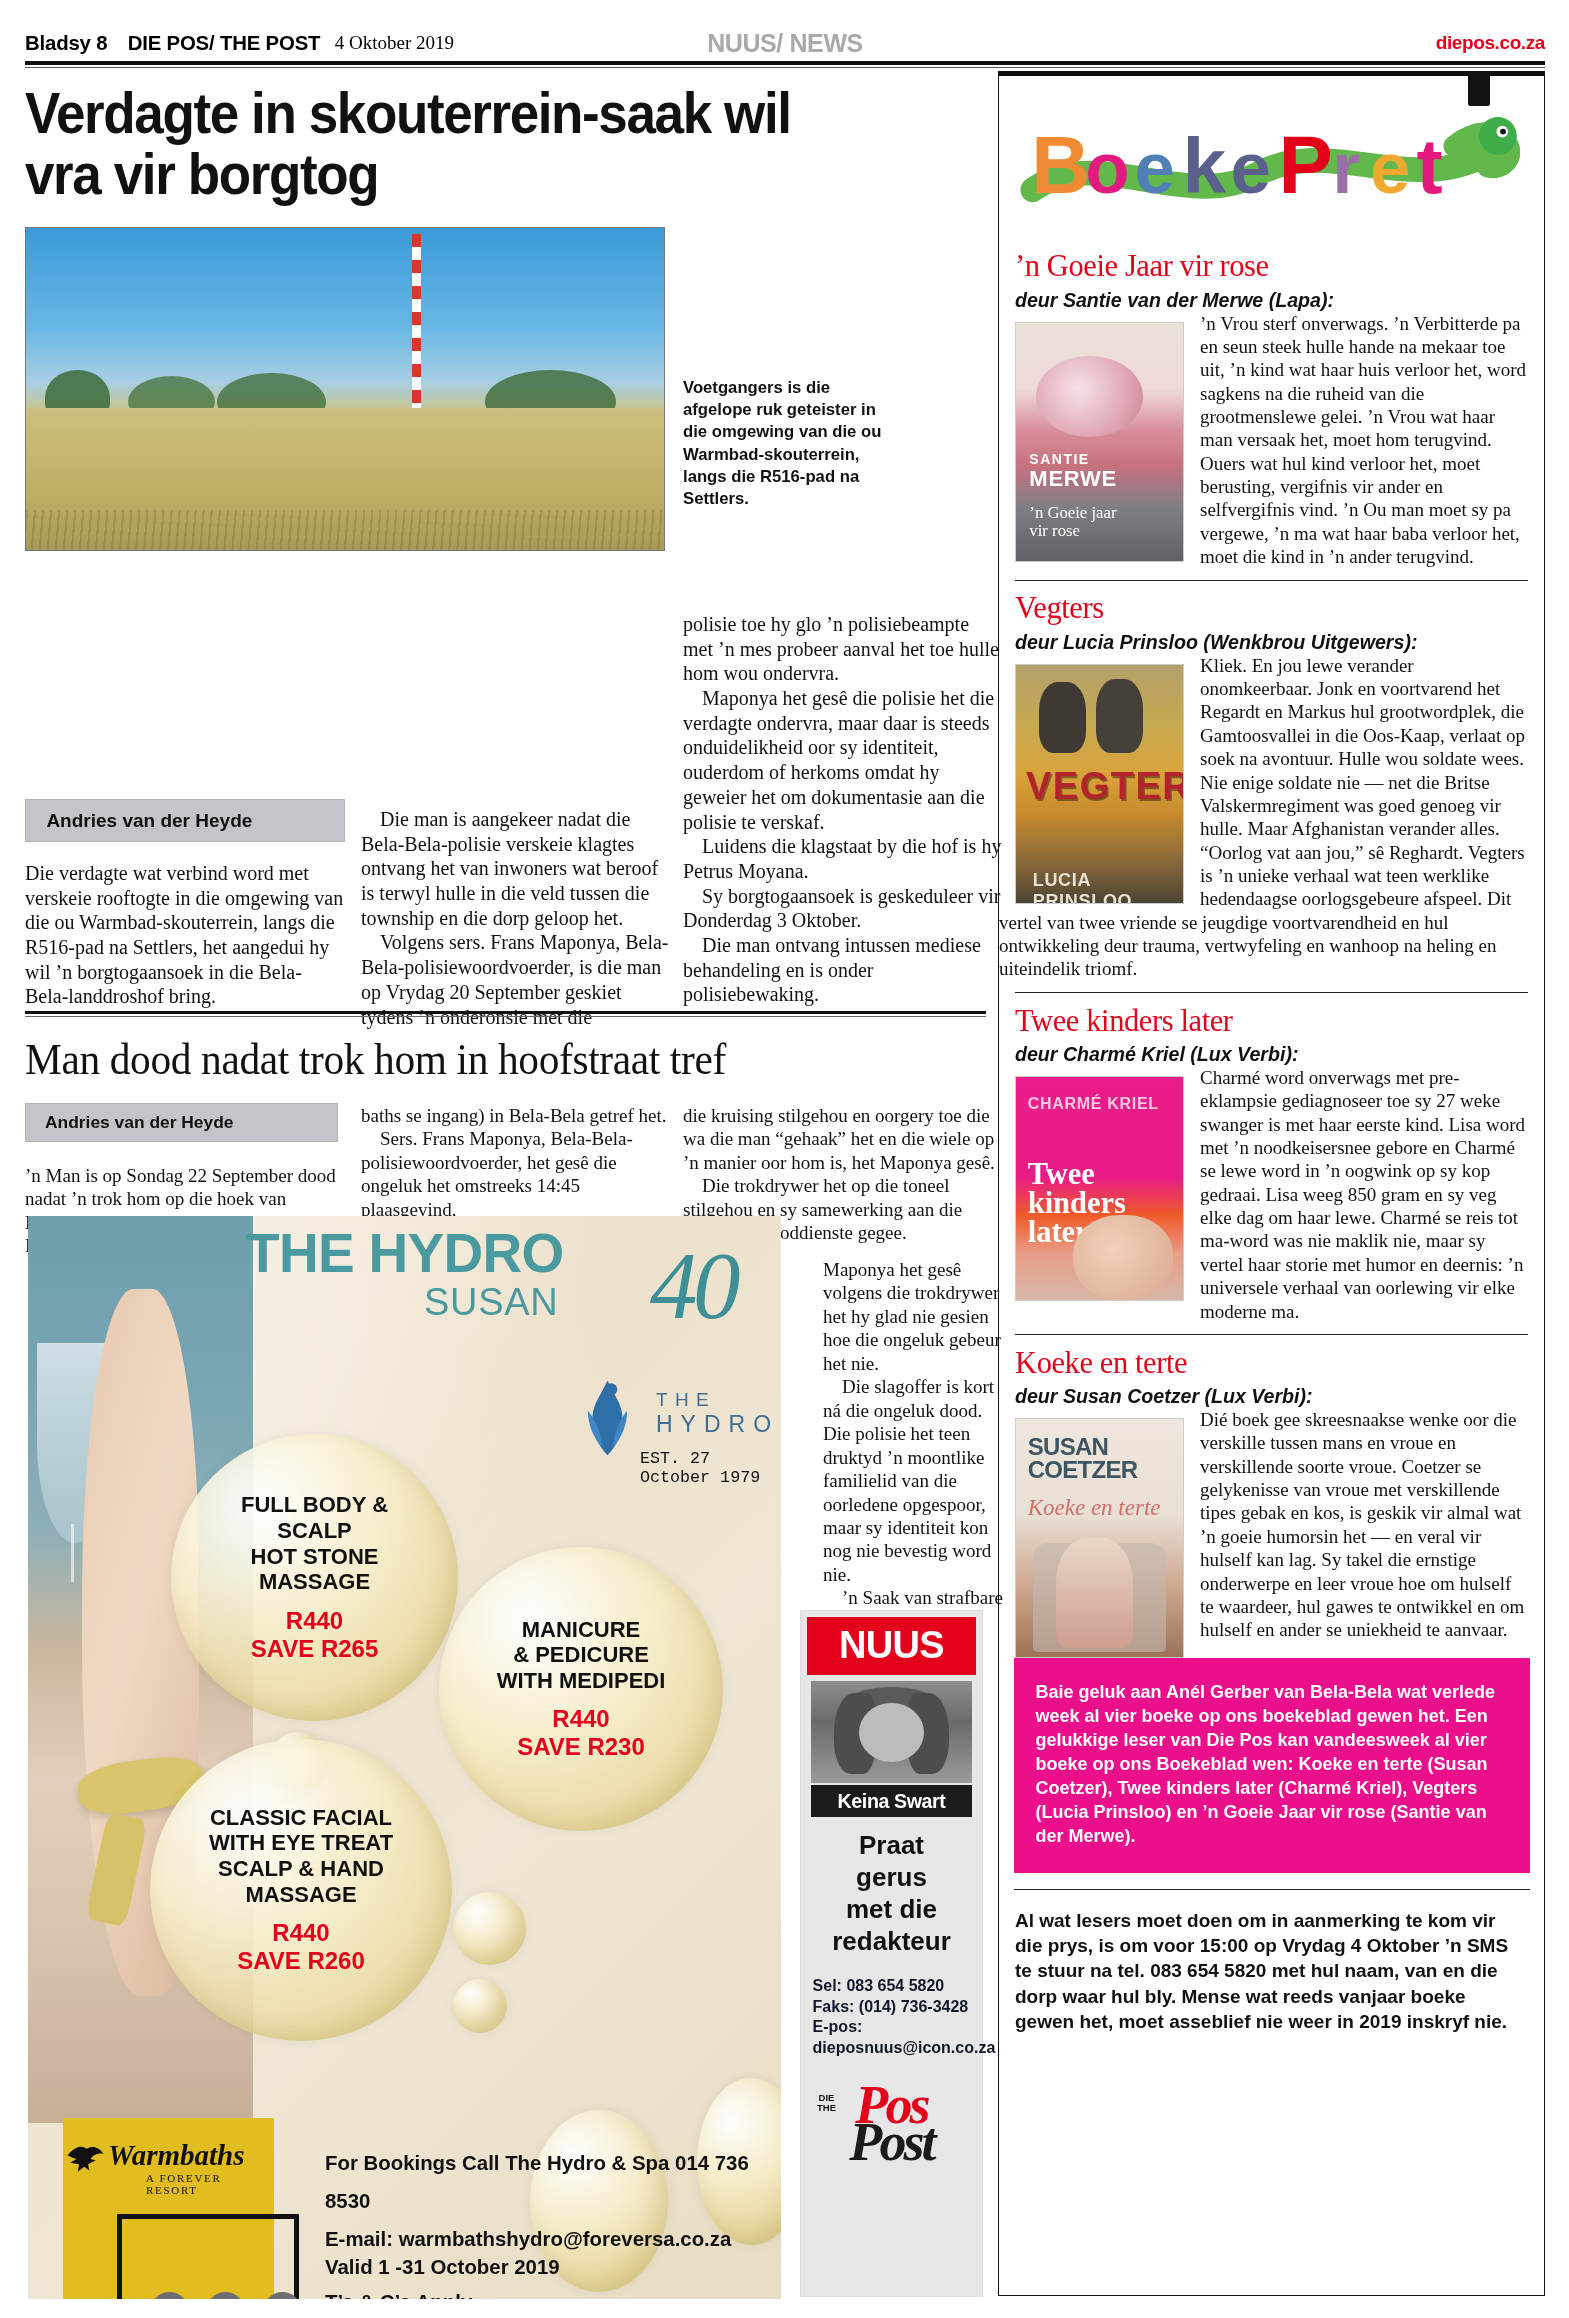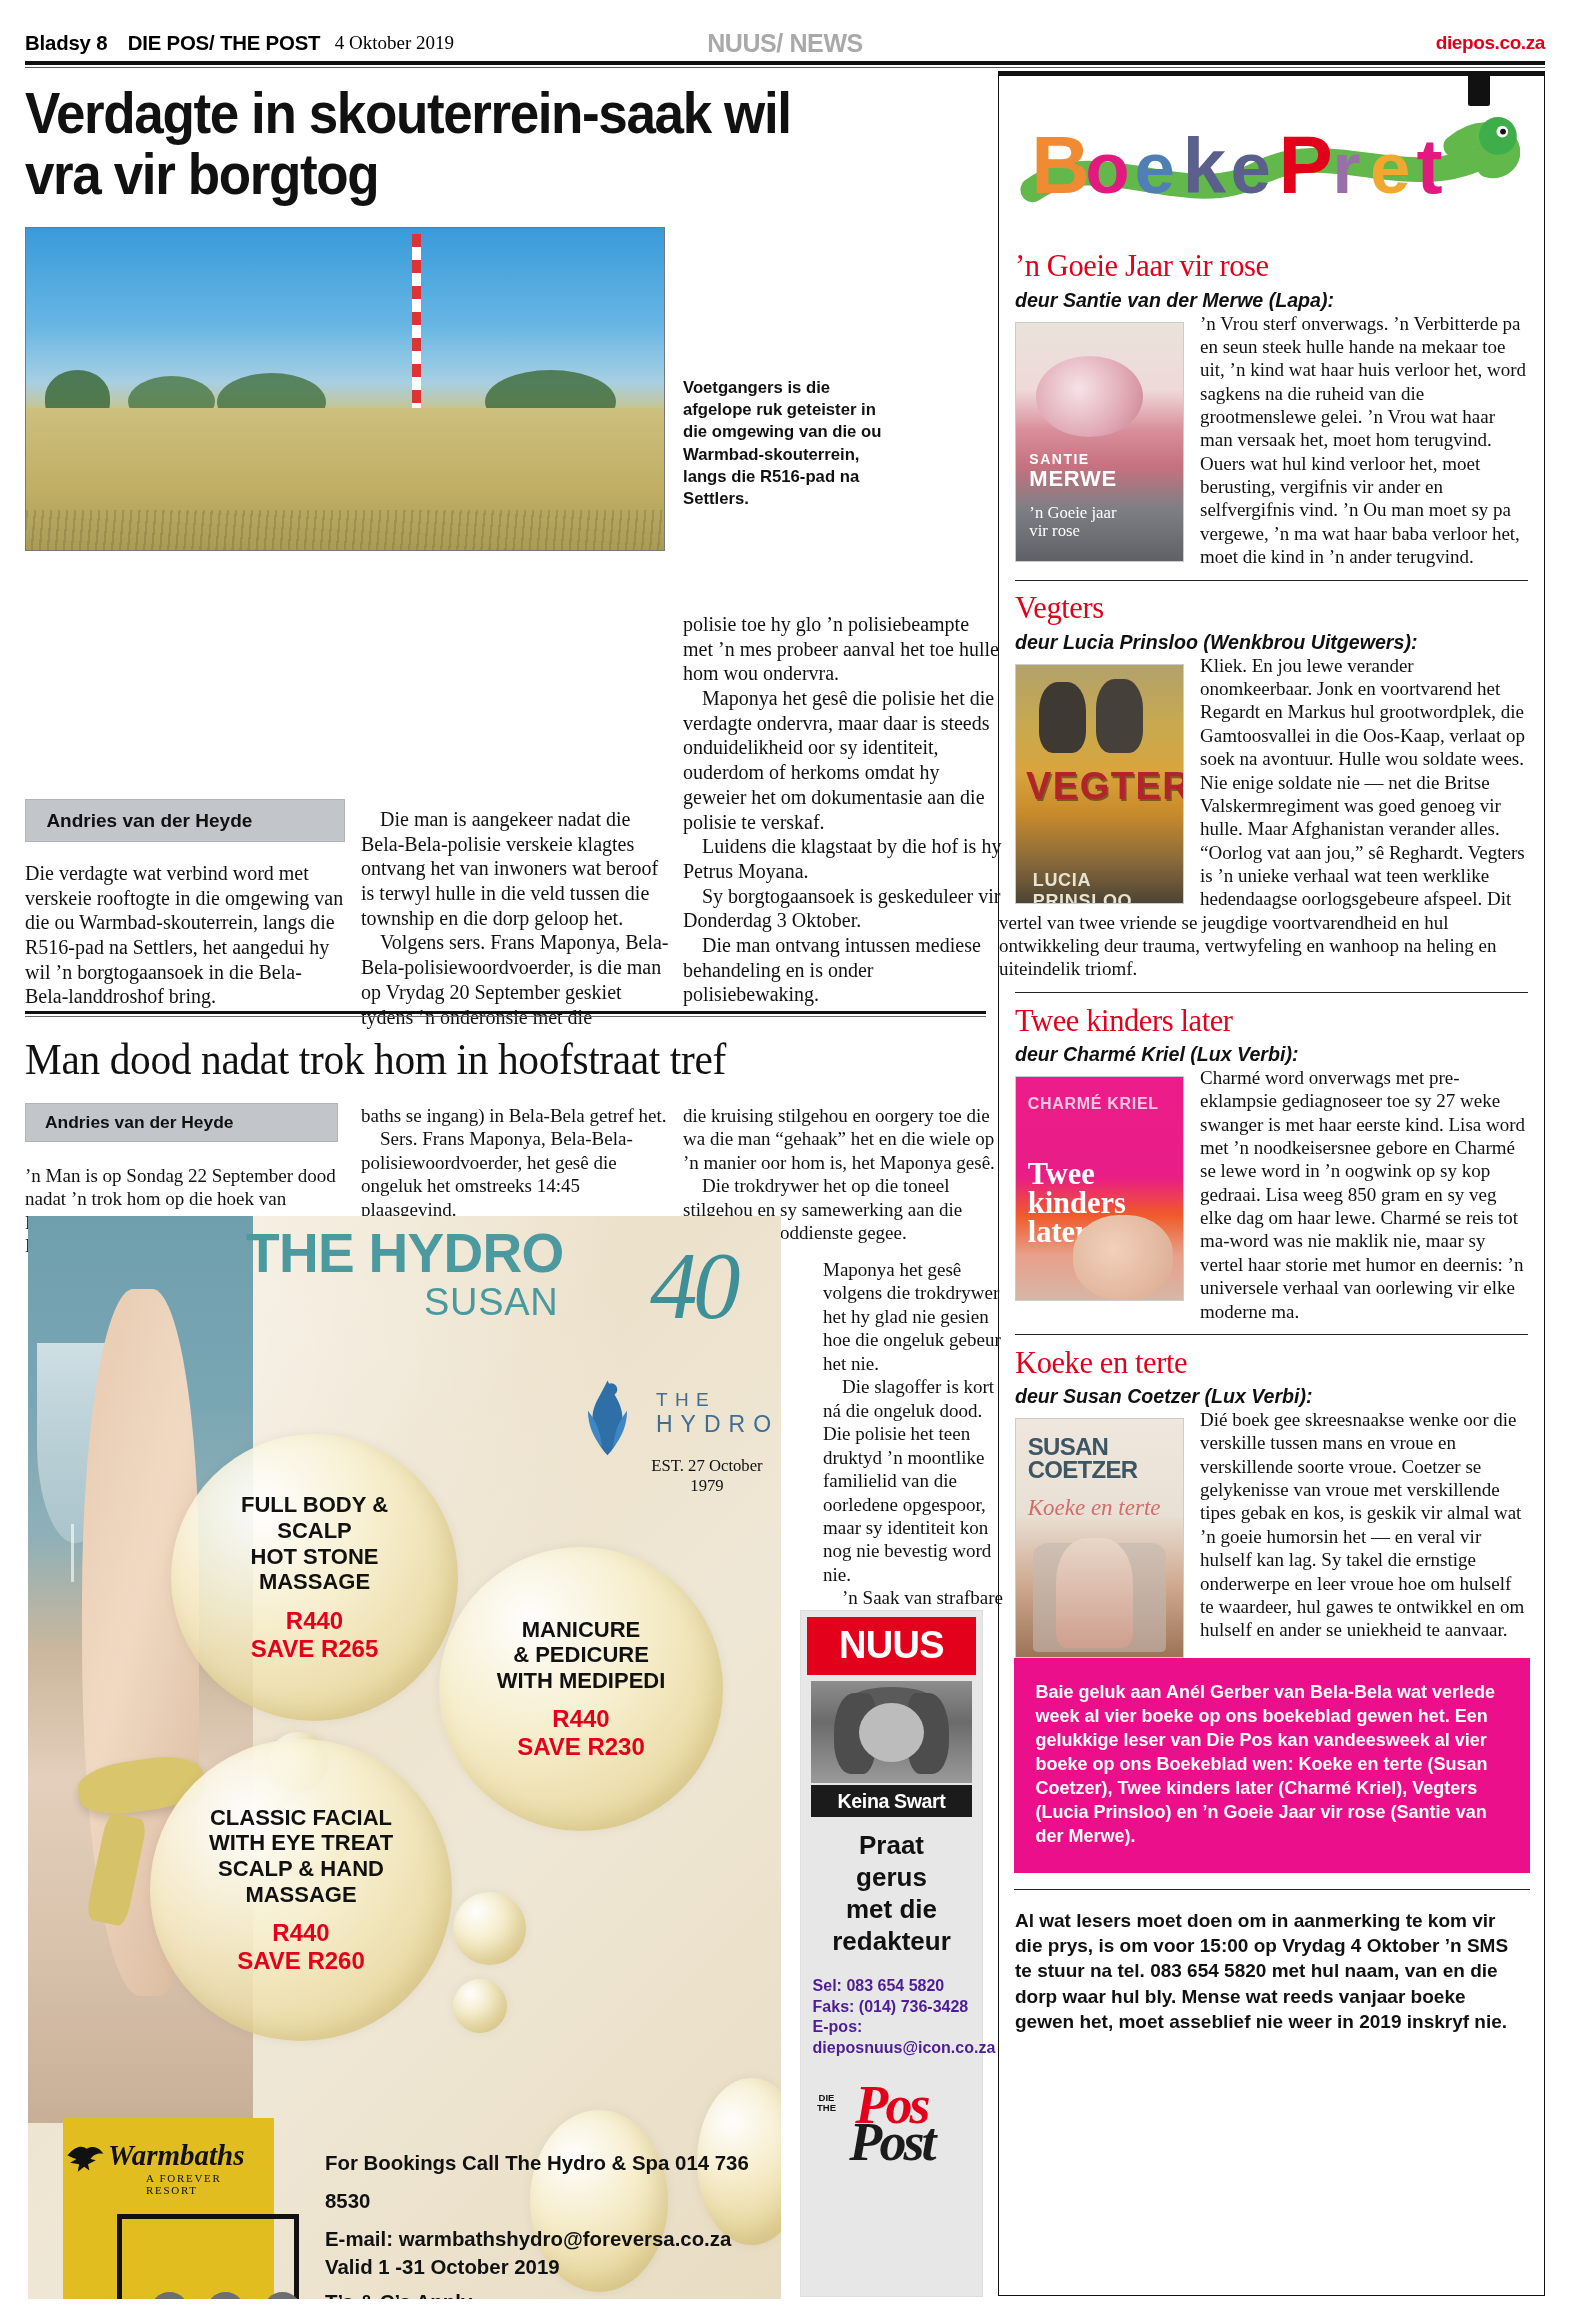--- a/index.html
+++ b/index.html
@@ -139,21 +139,21 @@
     color:#4b9aa0; font-size:55px; letter-spacing:-0.7px; line-height:1;
   }
   .hy-turns { position:absolute; left:396px; top:65px;
     font-family:"Liberation Sans", sans-serif; font-size:38px; color:#49999f; letter-spacing:0.7px;}
   .hy-40 { position:absolute; left:622px; top:14.5px;
     font-family:"Liberation Serif", serif; font-style:italic; font-size:95px; color:#3f8f96; letter-spacing:-4.4px;}
 
   .hy-logo { position:absolute; left:542px; top:173px; width:204px; text-align:left;}
   .hy-logo .the { font-family:"Liberation Sans", sans-serif; font-size:19px; letter-spacing:7.3px; color:#3f6d93; margin-left:86px;}
   .hy-logo .hydro { font-family:"Liberation Sans", sans-serif; font-size:23px; letter-spacing:8px; color:#3f6d93; margin-left:86px;}
-  .hy-logo .est { font-family:Liberation Serif, serif; font-size:16.7px; color:#111; margin-left:70px; margin-top:18px;text-align:center;}
+  .hy-logo .est { font-family:Liberation Mono, monospace; font-size:16.7px; color:#111; margin-left:70px; margin-top:11px;}
   .hy-flame {
     position:absolute; left:551px; top:161px; width:57px; height:80px;
   }
 
   .bubble {
     position:absolute; border-radius:50%;
     background: radial-gradient(circle at 32% 26%, rgba(255,255,255,.95) 0%, rgba(248,240,206,.85) 38%, rgba(232,214,150,.78) 75%, rgba(216,196,126,.7) 100%);
     box-shadow: inset -8.7px -8.7px 19px rgba(180,160,90,.28), 0 0 11.6px rgba(0,0,0,.06);
     display:flex; flex-direction:column; align-items:center; justify-content:center; text-align:center;
   }
@@ -188,21 +188,21 @@
   .nuus-red { margin:5.8px; height:58px; background:#e2001a; display:flex;align-items:center;justify-content:center;}
   .nuus-red span{font-family:"Liberation Sans",sans-serif;font-weight:bold;color:#fff;font-size:38px;letter-spacing:-0.7px;}
   .nuus-photo { margin:0 10.2px; height:102px; background:linear-gradient(to bottom,#8d8d8d,#6b6b6b 40%,#9a9a9a 100%); position:relative; overflow:hidden;}
   .kf-face { position:absolute; left:30%; top:22%; width:40%; height:58%; border-radius:50%; background:#bcbcbc;}
   .kf-hairL{ position:absolute; left:14%; top:12%; width:26%; height:80%; background:#4d4d4d; border-radius:48% 20% 30% 40%;}
   .kf-hairR{ position:absolute; left:60%; top:12%; width:26%; height:80%; background:#4d4d4d; border-radius:20% 48% 40% 30%;}
   .kf-top  { position:absolute; left:24%; top:6%; width:52%; height:26%; background:#5a5a5a; border-radius:50% 50% 0 0;}
   .nuus-name { margin:2.9px 10.2px 0; height:32px; background:#1b1b1b; display:flex;align-items:center;justify-content:center;}
   .nuus-name span{font-family:"Liberation Sans",sans-serif;font-weight:bold;color:#fff;font-size:19.6px;letter-spacing:-0.4px;}
   .nuus-praat{ margin-top:13px; text-align:center; font-family:"Liberation Sans",sans-serif; font-weight:bold; font-size:26px; line-height:1.22; color:#111;}
-  .nuus-contact{ margin:19px 0 0 11.6px; font-family:"Liberation Sans",sans-serif; font-weight:bold; font-size:16px; line-height:1.28; color:#4c1d95;}
+  .nuus-contact{ margin:19px 0 0 11.6px; font-family:"Liberation Sans",sans-serif; font-weight:bold; font-size:16px; line-height:1.28; color:#0f172a;}
   .pos-logo { margin-top:16px; text-align:center; position:relative; height:87px;}
   .pos-logo .pos { font-family:"Liberation Serif", serif; font-style:italic; font-weight:bold; font-size:54px; color:#e2001a; letter-spacing:-2.9px;}
   .pos-logo .post{ font-family:"Liberation Serif", serif; font-style:italic; font-weight:bold; font-size:54px; color:#1b1b1b; letter-spacing:-2.9px; margin-top:-25px;}
   .pos-logo .tag { position:absolute; left:16px; top:19px; font-family:"Liberation Sans", sans-serif; font-weight:bold; font-size:9.5px; color:#111; line-height:1.05;}
 
   
   .right-region { position:absolute; left:998px; top:71px; width:547px; height:2225px; border:1.8px solid #111; }
   .bp-header { position:relative; height:167px; }
   .bp-worm-line { position:absolute; left:0; top:0; width:100%; height:4.4px; background:#111; }
   .bp-clip { position:absolute; right:54px; top:-1.5px; width:22px; height:35px; background:#111; border-radius:2.2px;}

